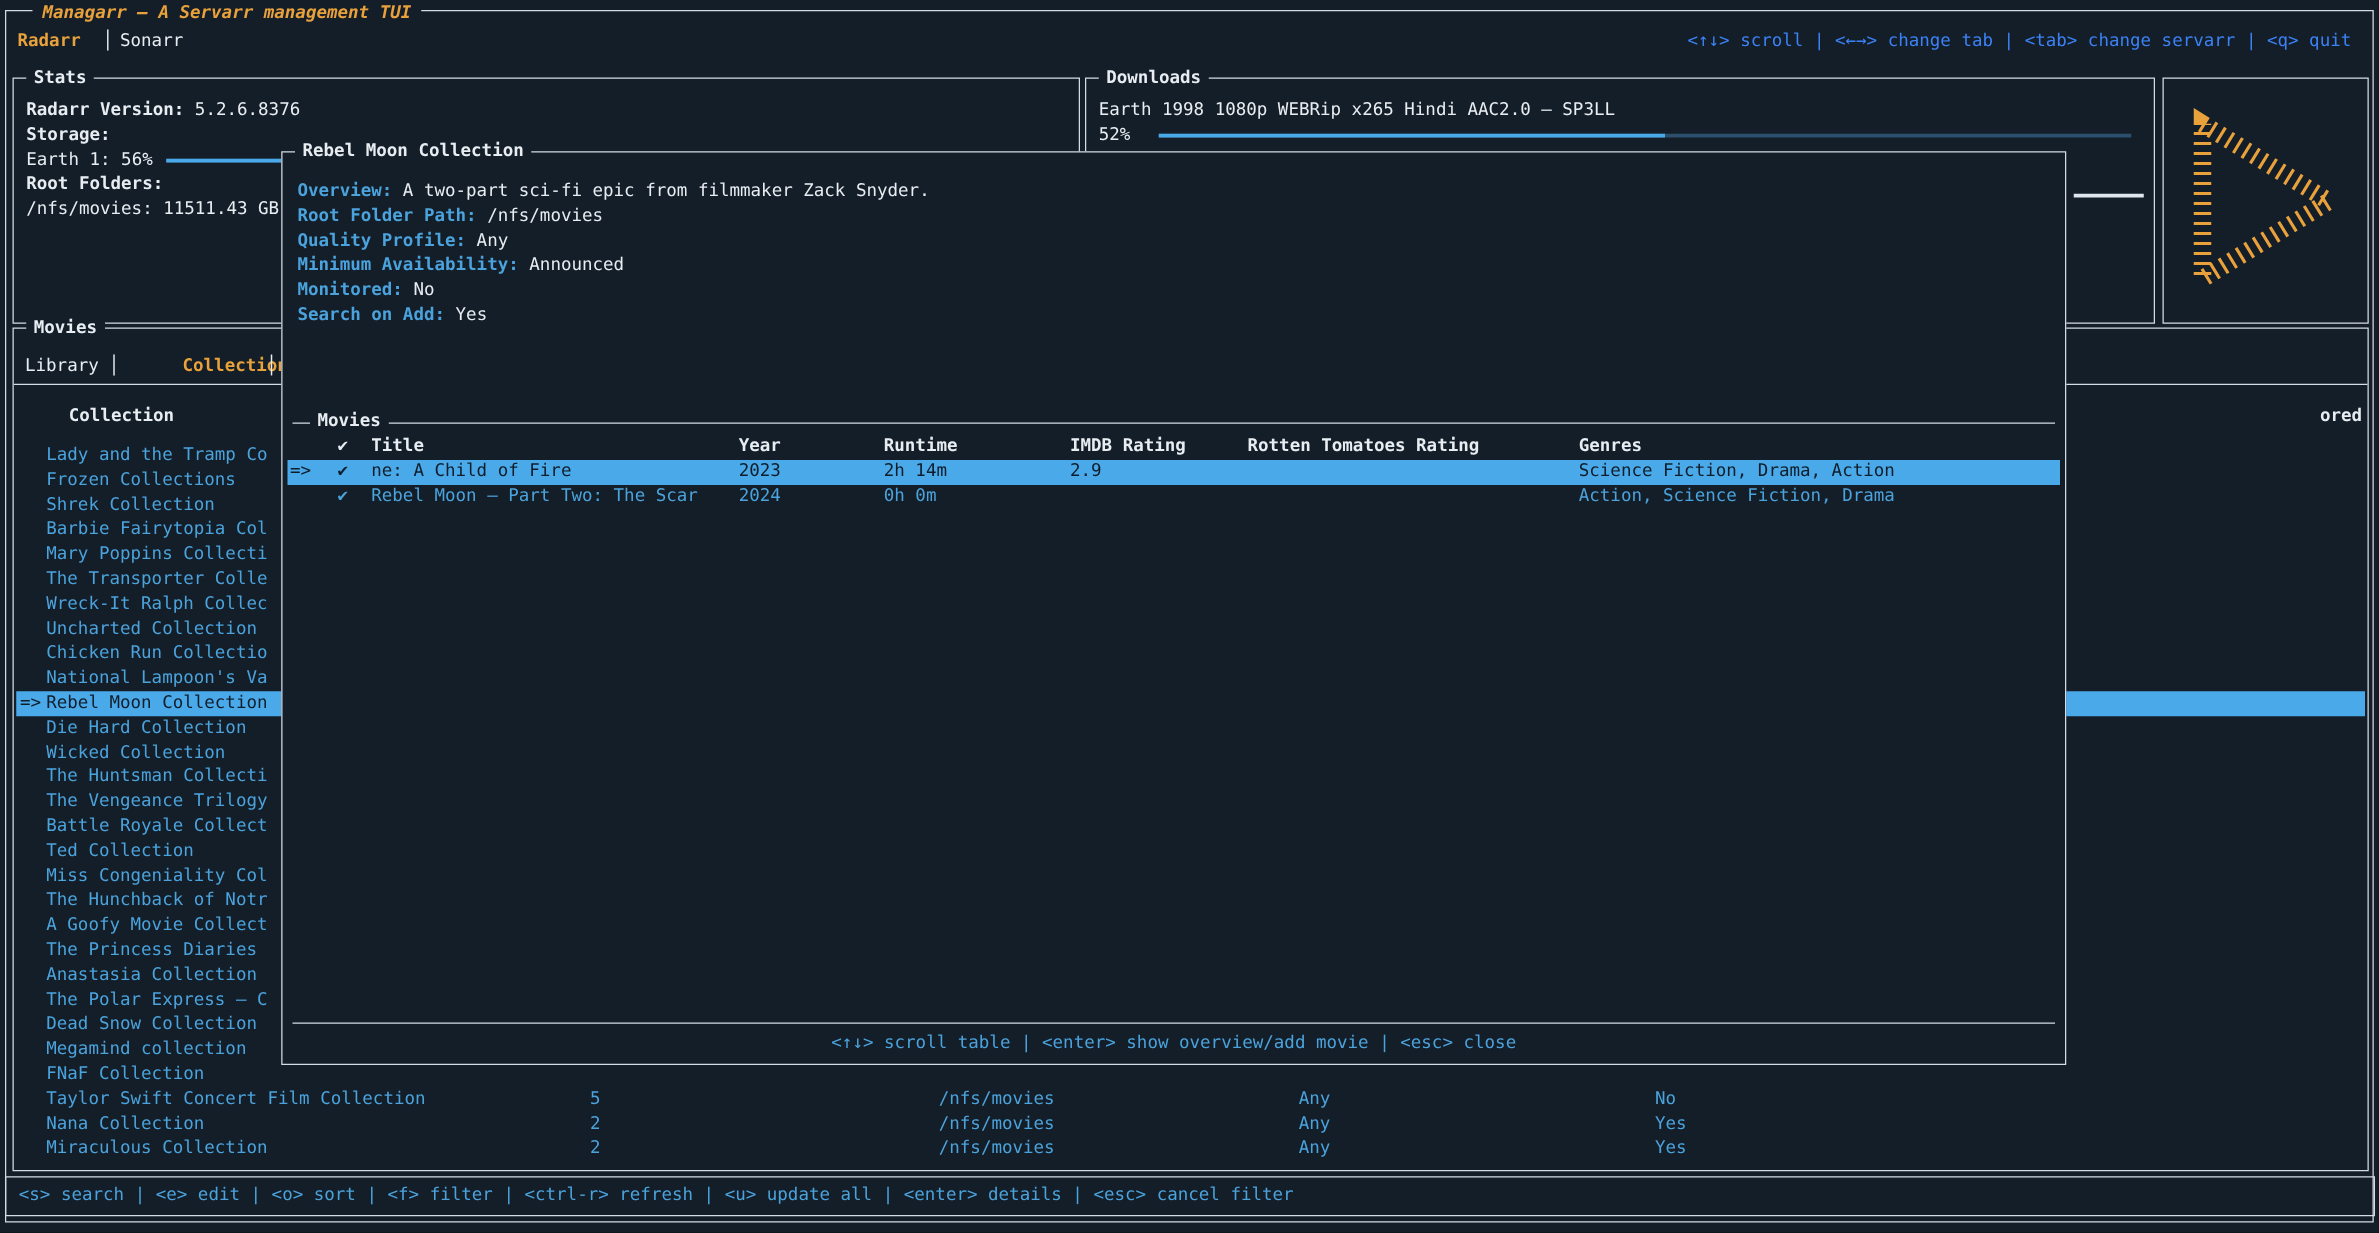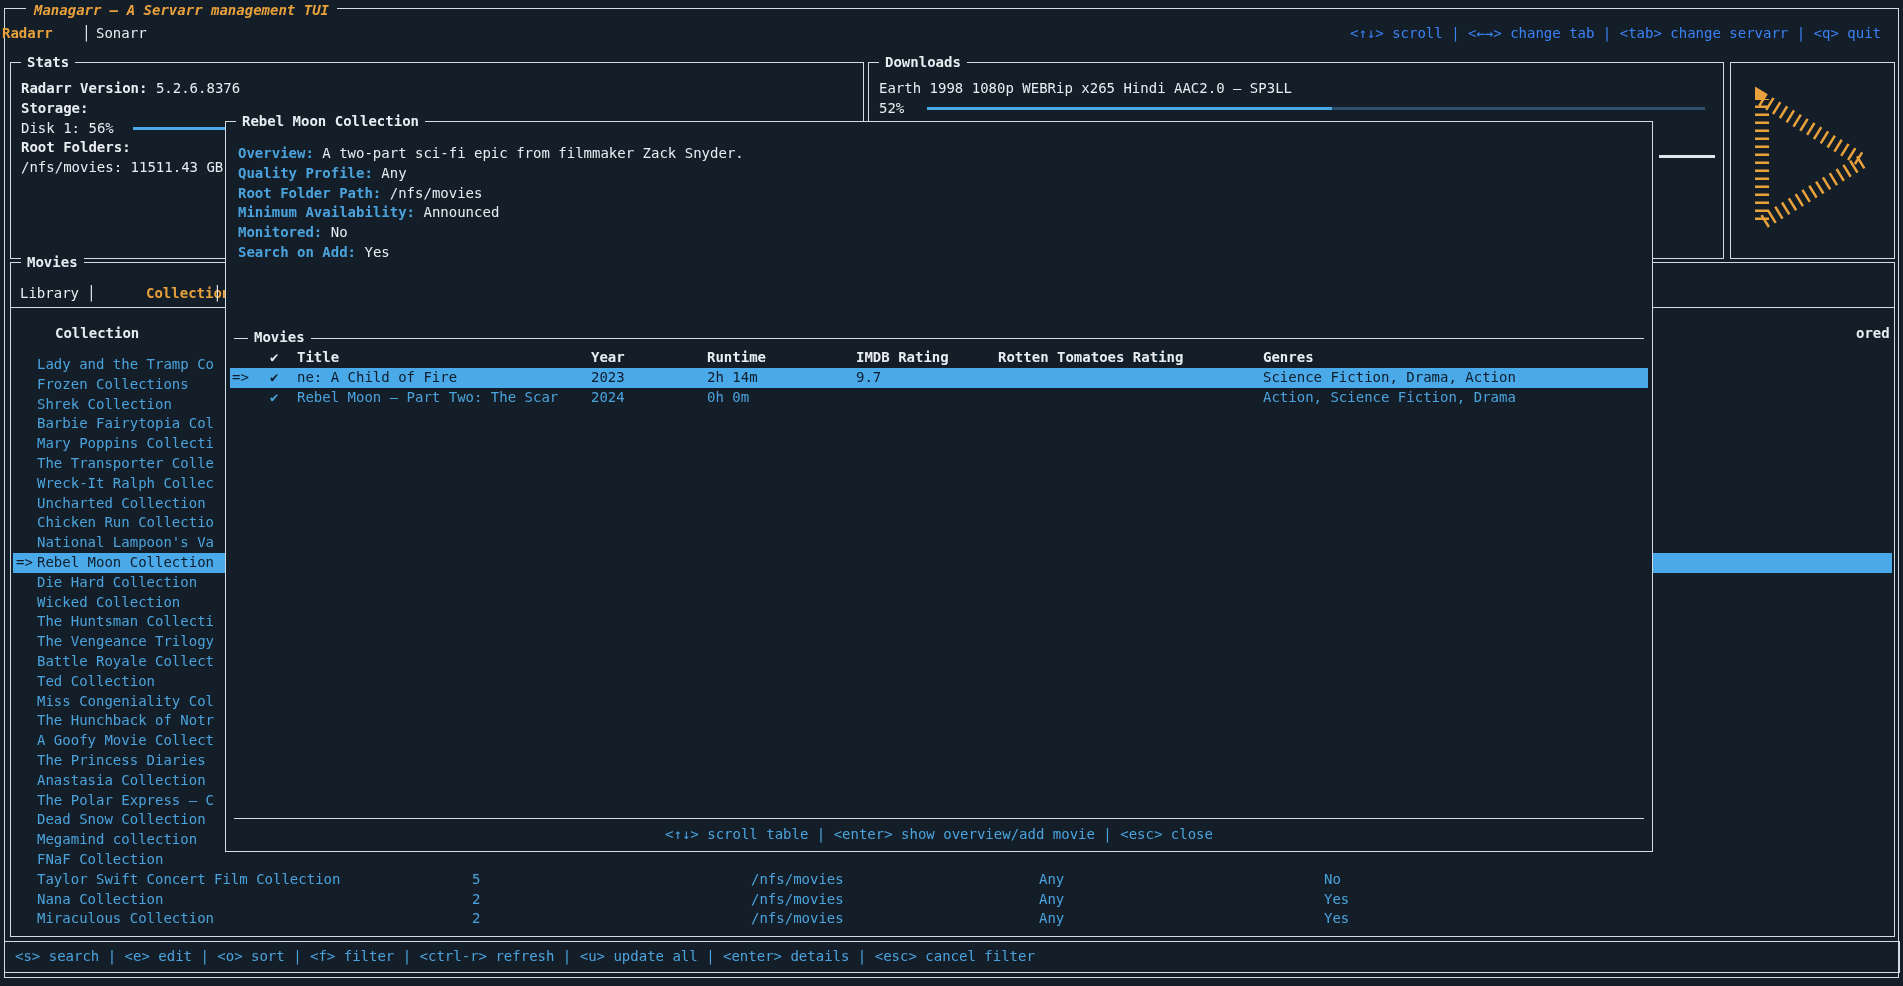--- a/index.html
+++ b/index.html
@@ -67,32 +67,32 @@
 </style>
 </head>
 <body>
 
 <div class="screen">
 
   <div class="obox" style="left:4px;top:8px;width:1893px;height:968px;"></div>
 
   <div class="app-title">Managarr — A Servarr management TUI</div>
   <div class="tabs-top">
-    <span class="abs orange bold" style="left:2px;">Radarr</span>
+    <span class="abs orange bold" style="left:14px;">Radarr</span>
     <span class="abs white" style="left:82px;">│</span>
     <span class="abs white" style="left:96px;">Sonarr</span>
   </div>
   <div class="top-help">&lt;↑↓&gt; scroll | &lt;←→&gt; change tab | &lt;tab&gt; change servarr | &lt;q&gt; quit</div>
 
   <div class="box" style="left:10px;top:62px;width:852px;height:195px;">
     <span class="btitle">Stats</span>
     <div class="bcontent">
       <div class="line"><span class="bold">Radarr Version:</span> <span>5.2.6.8376</span></div>
       <div class="line bold">Storage:</div>
-      <div class="line"><span>Disk 1:</span> <span>56%</span><span class="track disk-track">
+      <div class="line"><span>Earth 1:</span> <span>56%</span><span class="track disk-track">
             <span class="fill" style="width: 56%;"></span>
           </span></div>
       <div class="line bold">Root Folders:</div>
       <div class="line">/nfs/movies: 11511.43 GB</div>
     </div>
   </div>
 
   <div class="box" style="left:868px;top:62px;width:854px;height:195px;">
     <span class="btitle">Downloads</span>
     <div class="bcontent">
@@ -385,22 +385,22 @@
           <span class="c-monitored">Yes</span>
         </div>
       </div>
   </div>
 
   <div class="box modal" style="left:225px;top:121px;width:1426px;height:729px;">
     <span class="btitle">Rebel Moon Collection</span>
 
     <div class="mfields">
       <div class="line"><span class="flabel">Overview:</span> <span>A two-part sci-fi epic from filmmaker Zack Snyder.</span></div>
+      <div class="line"><span class="flabel">Root Folder Path:</span> <span>/nfs/movies</span></div>
       <div class="line"><span class="flabel">Quality Profile:</span> <span>Any</span></div>
-      <div class="line"><span class="flabel">Root Folder Path:</span> <span>/nfs/movies</span></div>
       <div class="line"><span class="flabel">Minimum Availability:</span> <span>Announced</span></div>
       <div class="line"><span class="flabel">Monitored:</span> <span>No</span></div>
       <div class="line"><span class="flabel">Search on Add:</span> <span>Yes</span></div>
     </div>
 
     <div class="subsep"></div>
     <span class="subtitle">Movies</span>
 
     <div class="mheader">
       <span class="mh-check">✔</span>
@@ -413,21 +413,21 @@
     </div>
 
     <div class="mrows">
 
         <div class="mrow selected">
           <span class="m-prefix">=&gt;</span>
           <span class="m-check">✔</span>
           <span class="m-title">ne: A Child of Fire</span>
           <span class="m-year">2023</span>
           <span class="m-runtime">2h 14m</span>
-          <span class="m-imdb">9.7</span>
+          <span class="m-imdb">2.9</span>
           <span class="m-rt"></span>
           <span class="m-genres">Science Fiction, Drama, Action</span>
         </div>
 
         <div class="mrow">
           <span class="m-prefix"></span>
           <span class="m-check">✔</span>
           <span class="m-title">Rebel Moon – Part Two: The Scar</span>
           <span class="m-year">2024</span>
           <span class="m-runtime">0h 0m</span>

